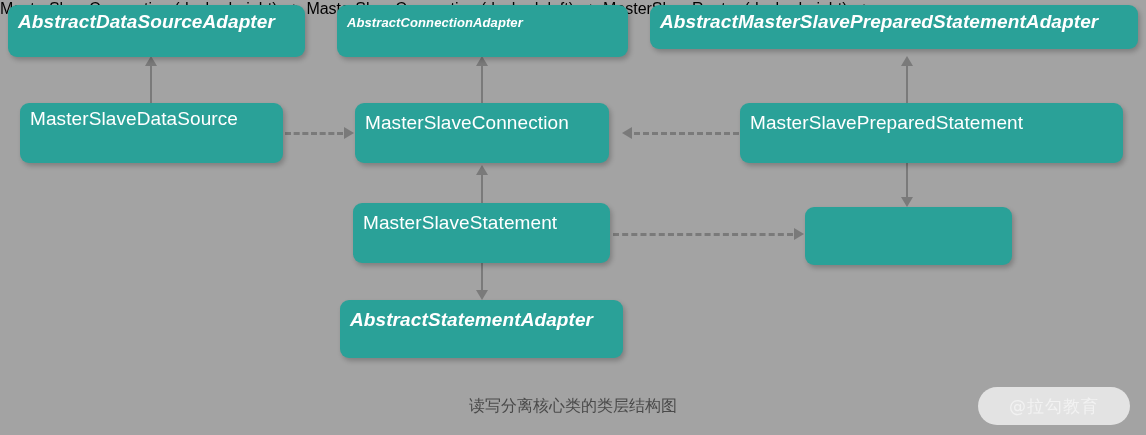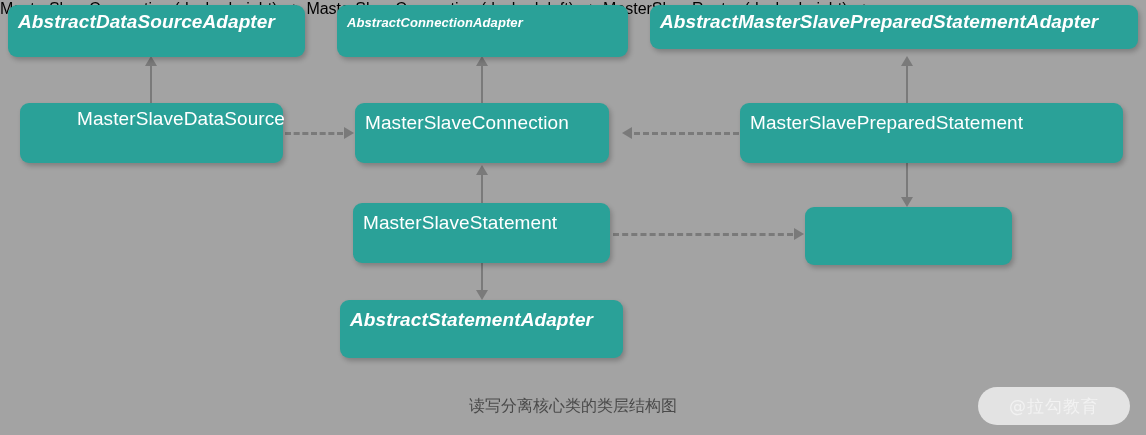--- a/index.html
+++ b/index.html
@@ -200,21 +200,21 @@
   <div class="uml-box abstract" style="left:650px; top:5px; width:488px; height:44px;">
     <div class="uml-title" style="height:34px; font-size:19px;">AbstractMasterSlavePreparedStatementAdapter</div>
     <div class="uml-sep"></div>
     <div class="uml-attrs"></div>
     <div class="uml-sep"></div>
     <div class="uml-ops"></div>
   </div>
 
   
   <div class="uml-box concrete" style="left:20px; top:103px; width:263px; height:60px;">
-    <div class="uml-title" style="height:32px; font-size:19px;margin-left:47px;">MasterSlaveDataSource</div>
+    <div class="uml-title" style="height:32px; font-size:19px;">MasterSlaveDataSource</div>
     <div class="uml-sep"></div>
     <div class="uml-attrs"></div>
     <div class="uml-sep"></div>
     <div class="uml-ops"></div>
   </div>
 
   <div class="uml-box concrete" style="left:355px; top:103px; width:254px; height:60px;">
     <div class="uml-title" style="height:40px; font-size:19px;">MasterSlaveConnection</div>
     <div class="uml-sep"></div>
     <div class="uml-attrs"></div>

